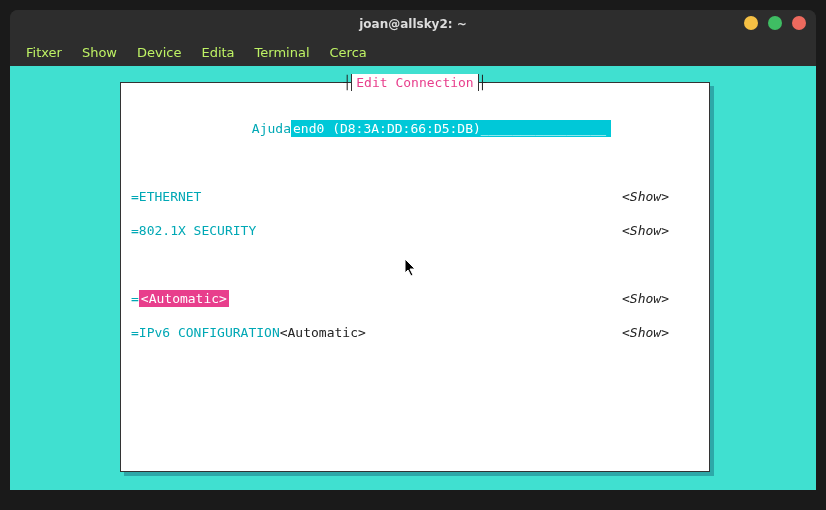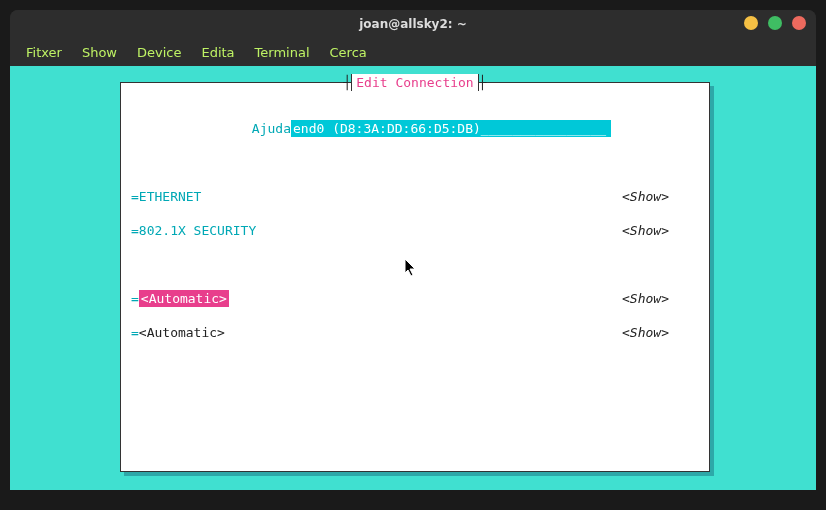--- a/index.html
+++ b/index.html
@@ -178,21 +178,21 @@
           <span class="black">┤</span><span class="dialog-title"> Edit Connection </span><span class="black">├</span>
         </div>
 
         <div class="dialog-body">
 <div class="row"><span class="label-right">Ajuda</span> <span class="field-input"><span>end0 (D8:3A:DD:66:D5:DB)</span><span>________________</span></span></div>
 <div class="row">&nbsp;</div>
 <div class="row"><span class="cyan">=</span> <span class="cyan">ETHERNET</span><span class="col-show black">&lt;Show&gt;</span></div>
 <div class="row"><span class="cyan">=</span> <span class="cyan">802.1X SECURITY</span><span class="col-show black">&lt;Show&gt;</span></div>
 <div class="row">&nbsp;</div>
 <div class="row"><span class="cyan">=</span>  <span class="sel-hot">&lt;Automatic&gt;</span><span class="col-show black">&lt;Show&gt;</span></div>
-<div class="row"><span class="cyan">=</span>  <span class="black">&lt;Automatic&gt;</span><span class="col-show black">&lt;Show&gt;</span></div>
+<div class="row"><span class="cyan">=</span> <span class="cyan">IPv6 CONFIGURATION</span> <span class="black">&lt;Automatic&gt;</span><span class="col-show black">&lt;Show&gt;</span></div>
 <div class="row">&nbsp;</div>
 
 
         </div>
 
         <svg class="cursor-arrow" viewBox="0 0 12 18">
           <path d="M0 0 L0 14 L3 11 L6 17 L8 16 L5 10 L10 10 Z" fill="#000" stroke="#fff" stroke-width="1"></path>
         </svg>
       </div>
 

